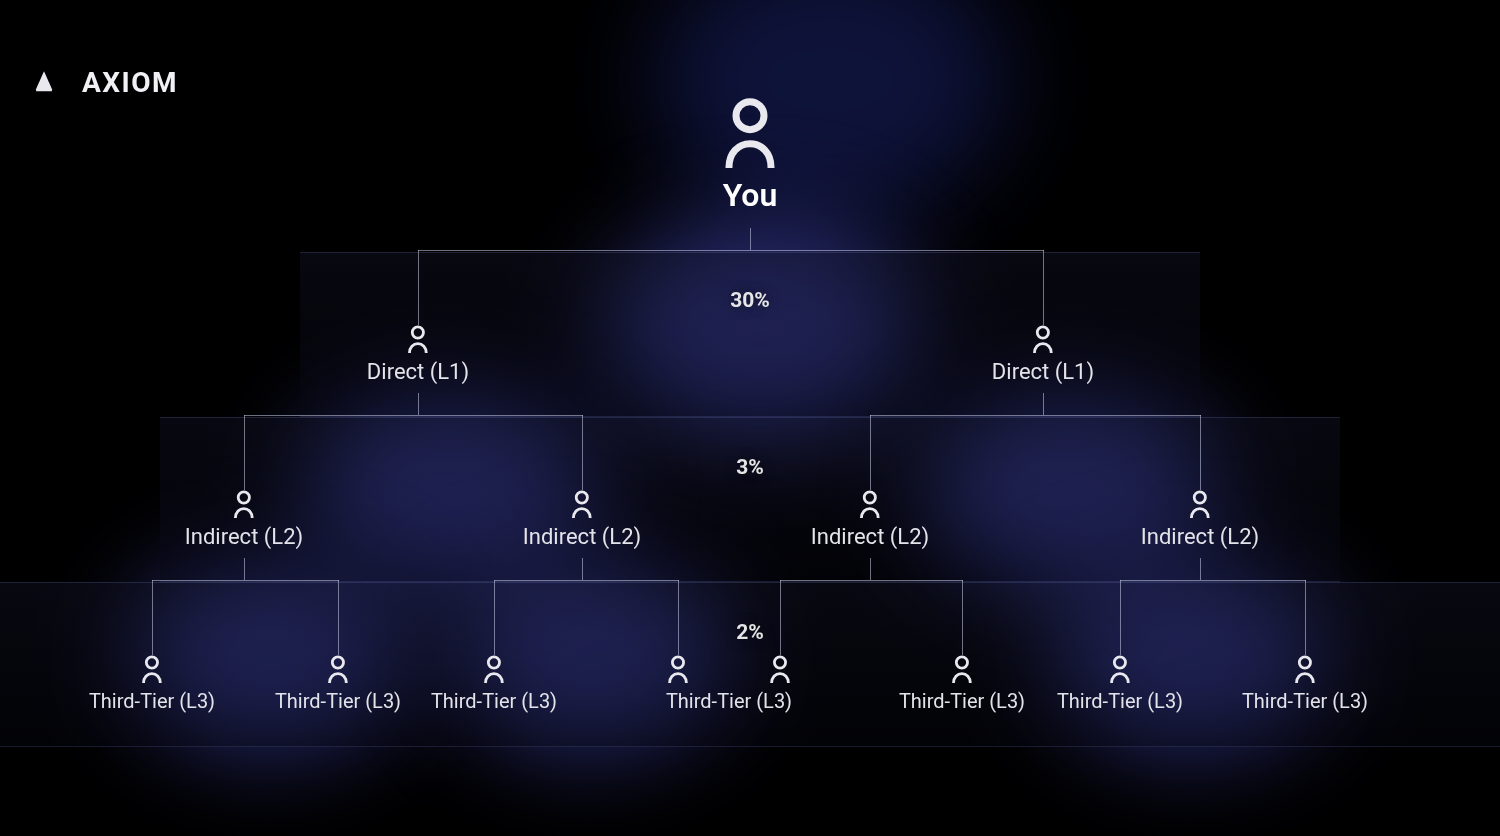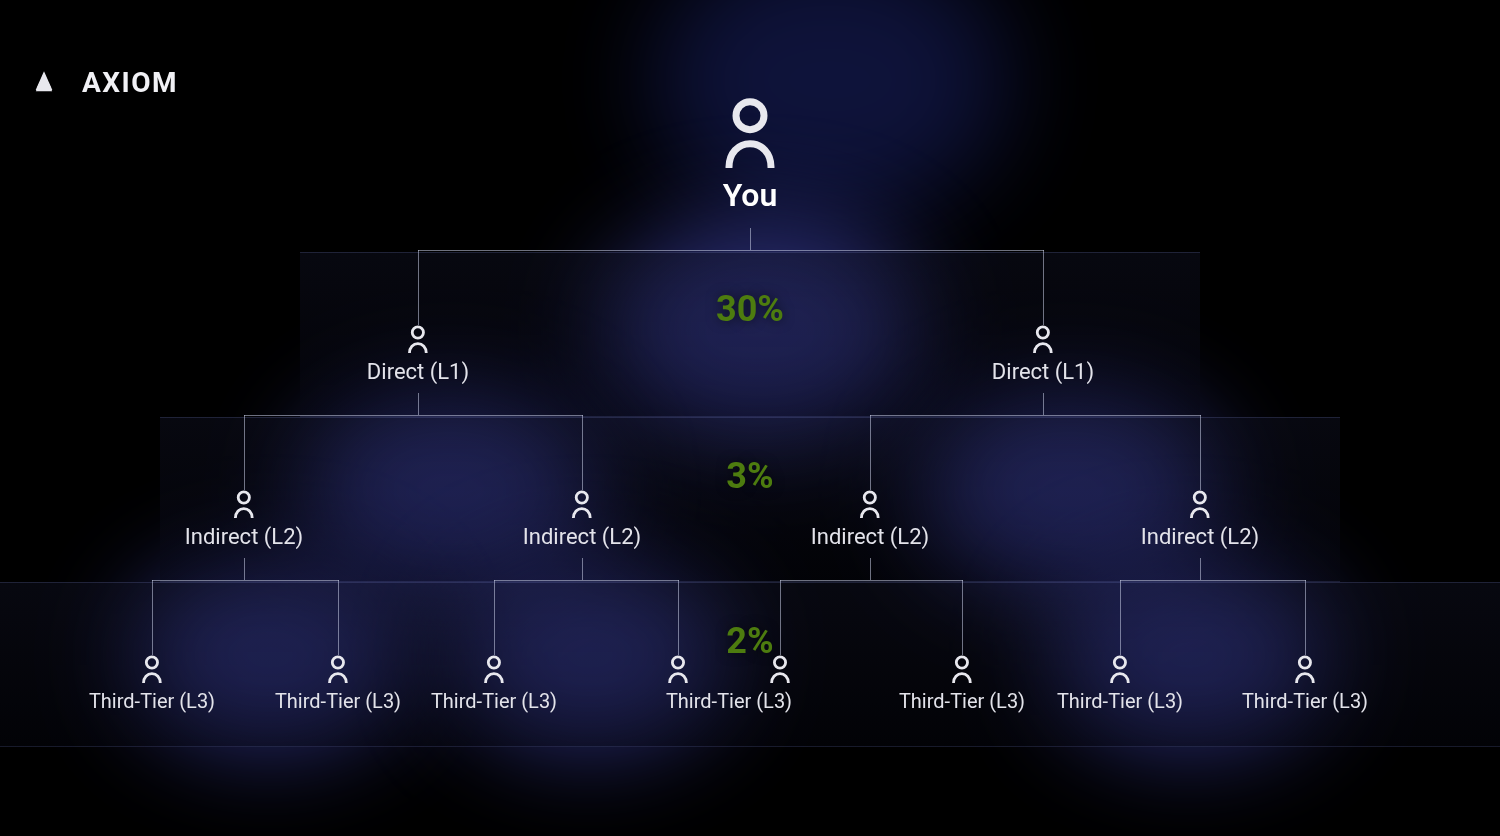--- a/index.html
+++ b/index.html
@@ -50,23 +50,23 @@
   }
   .tier.t1 { top: 252px; width: 900px;  height: 165px; }
   .tier.t2 { top: 417px; width: 1180px; height: 165px; }
   .tier.t3 { top: 582px; width: 1500px; height: 165px; }
 
   
   .pct {
     position: absolute;
     left: 50%;
     transform: translateX(-50%);
-    font-size: 36px;
+    font-size: 21px;
     font-weight: 700;
-    color: #4d7c0f;
+    color: #e5e5e5;
     z-index: 30;
     text-shadow: 0 0 12px rgba(0,0,0,0.6);
   }
   .pct.p1 { top: 288px; }
   .pct.p2 { top: 455px; }
   .pct.p3 { top: 620px; }
 
   
   .root {
     position: absolute;

